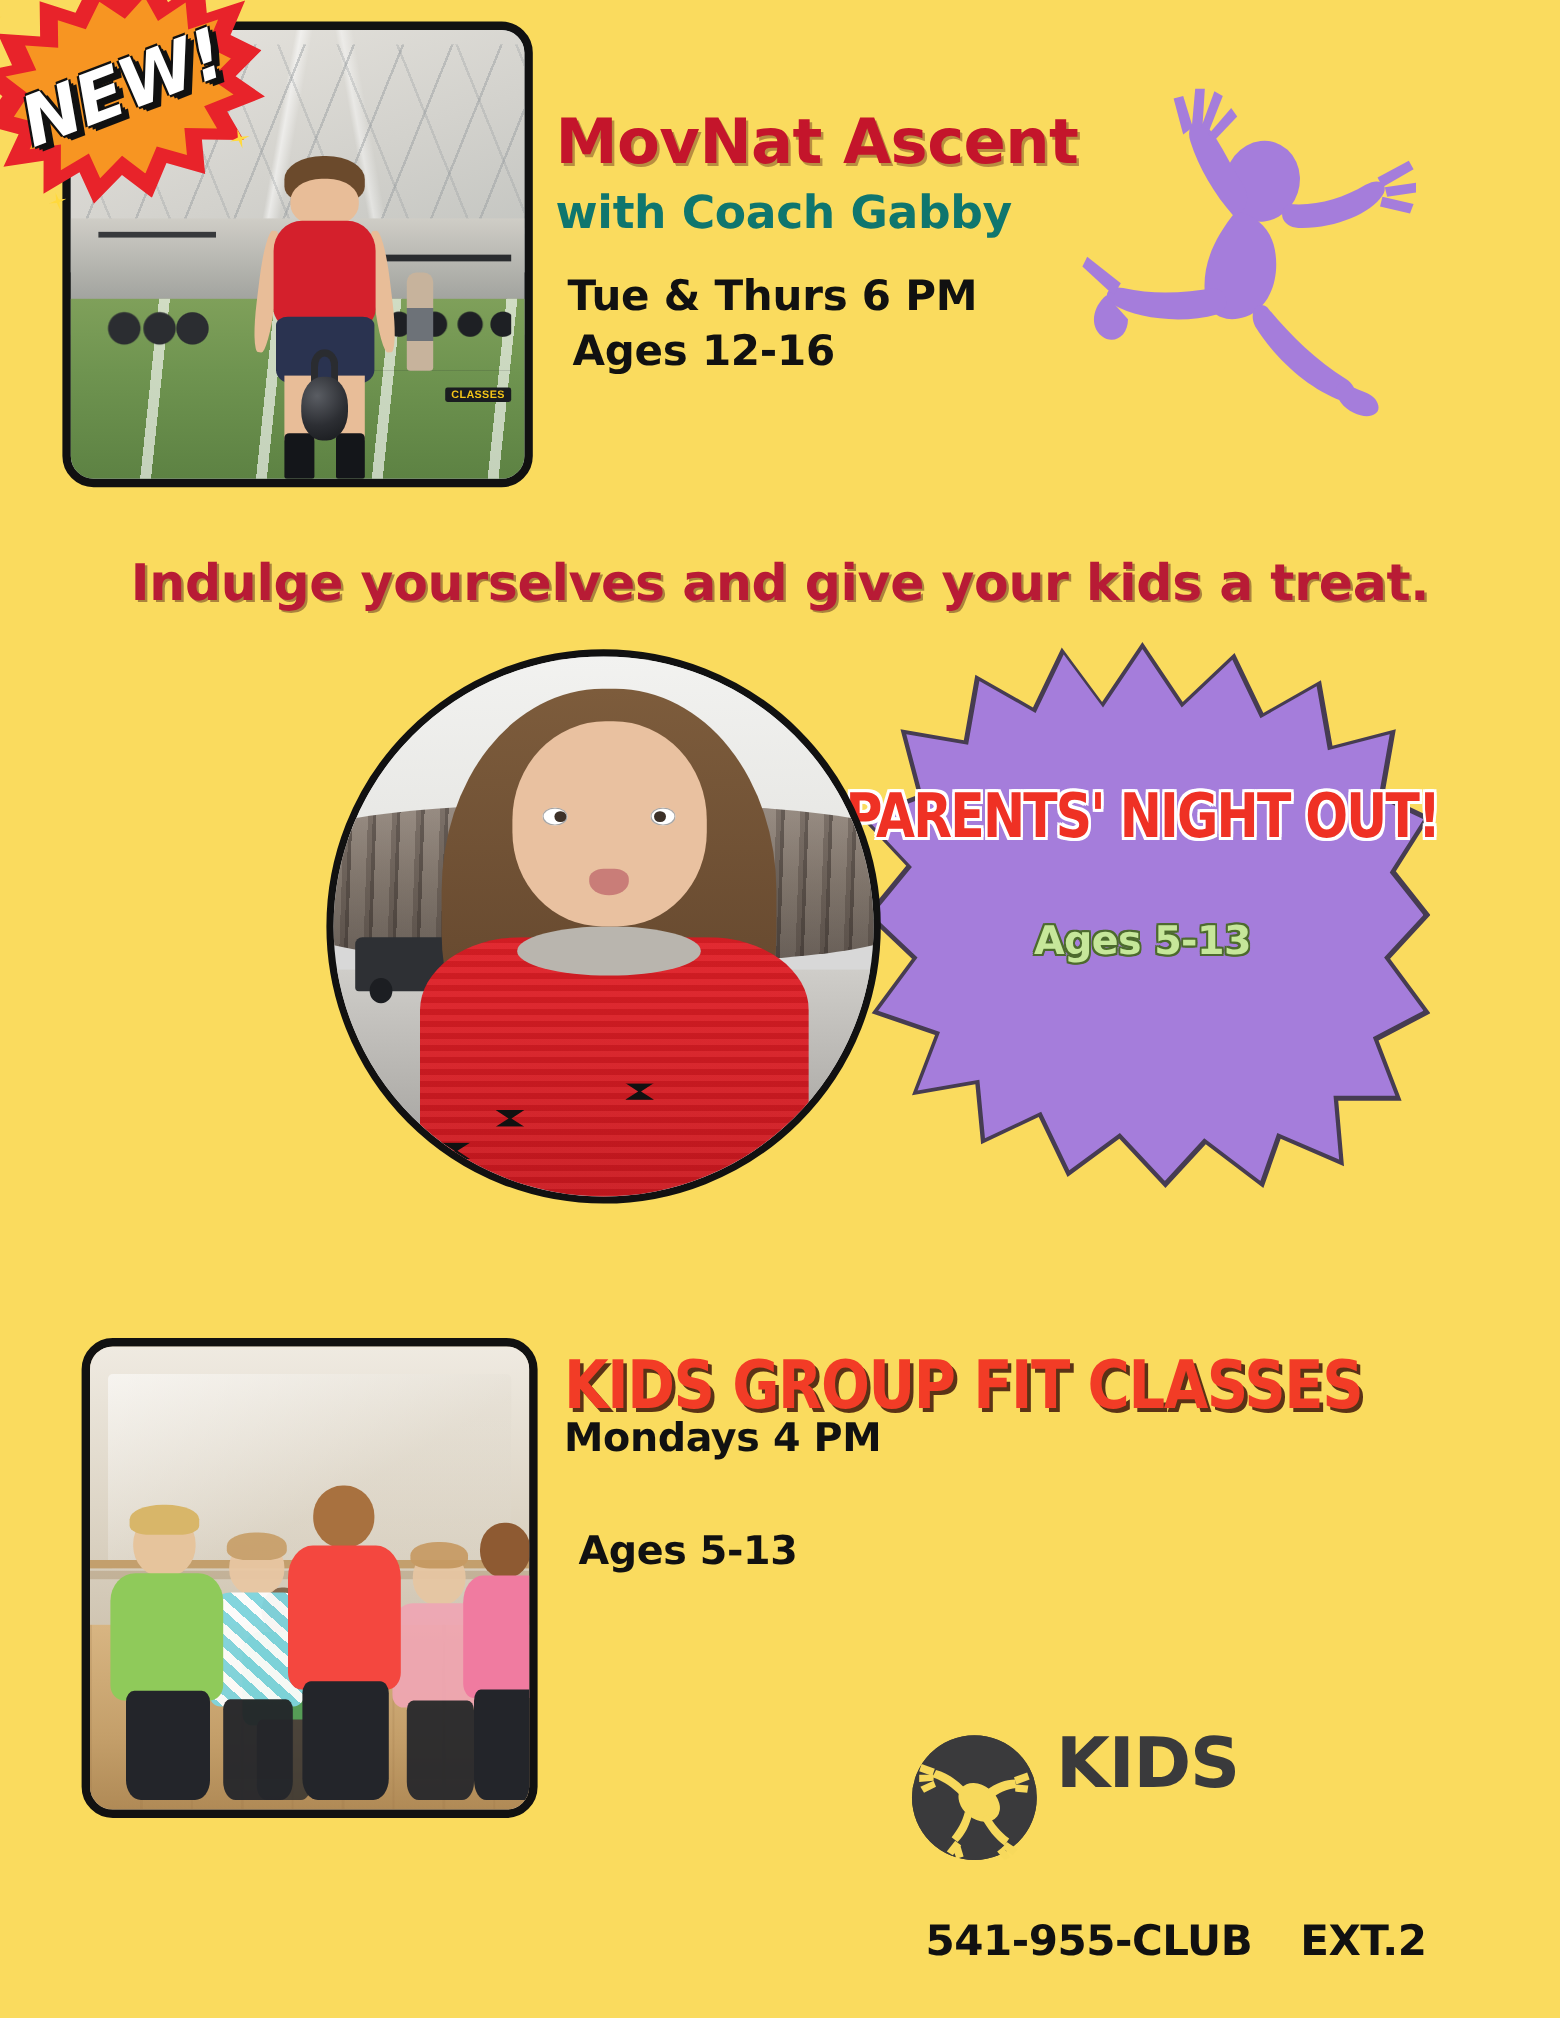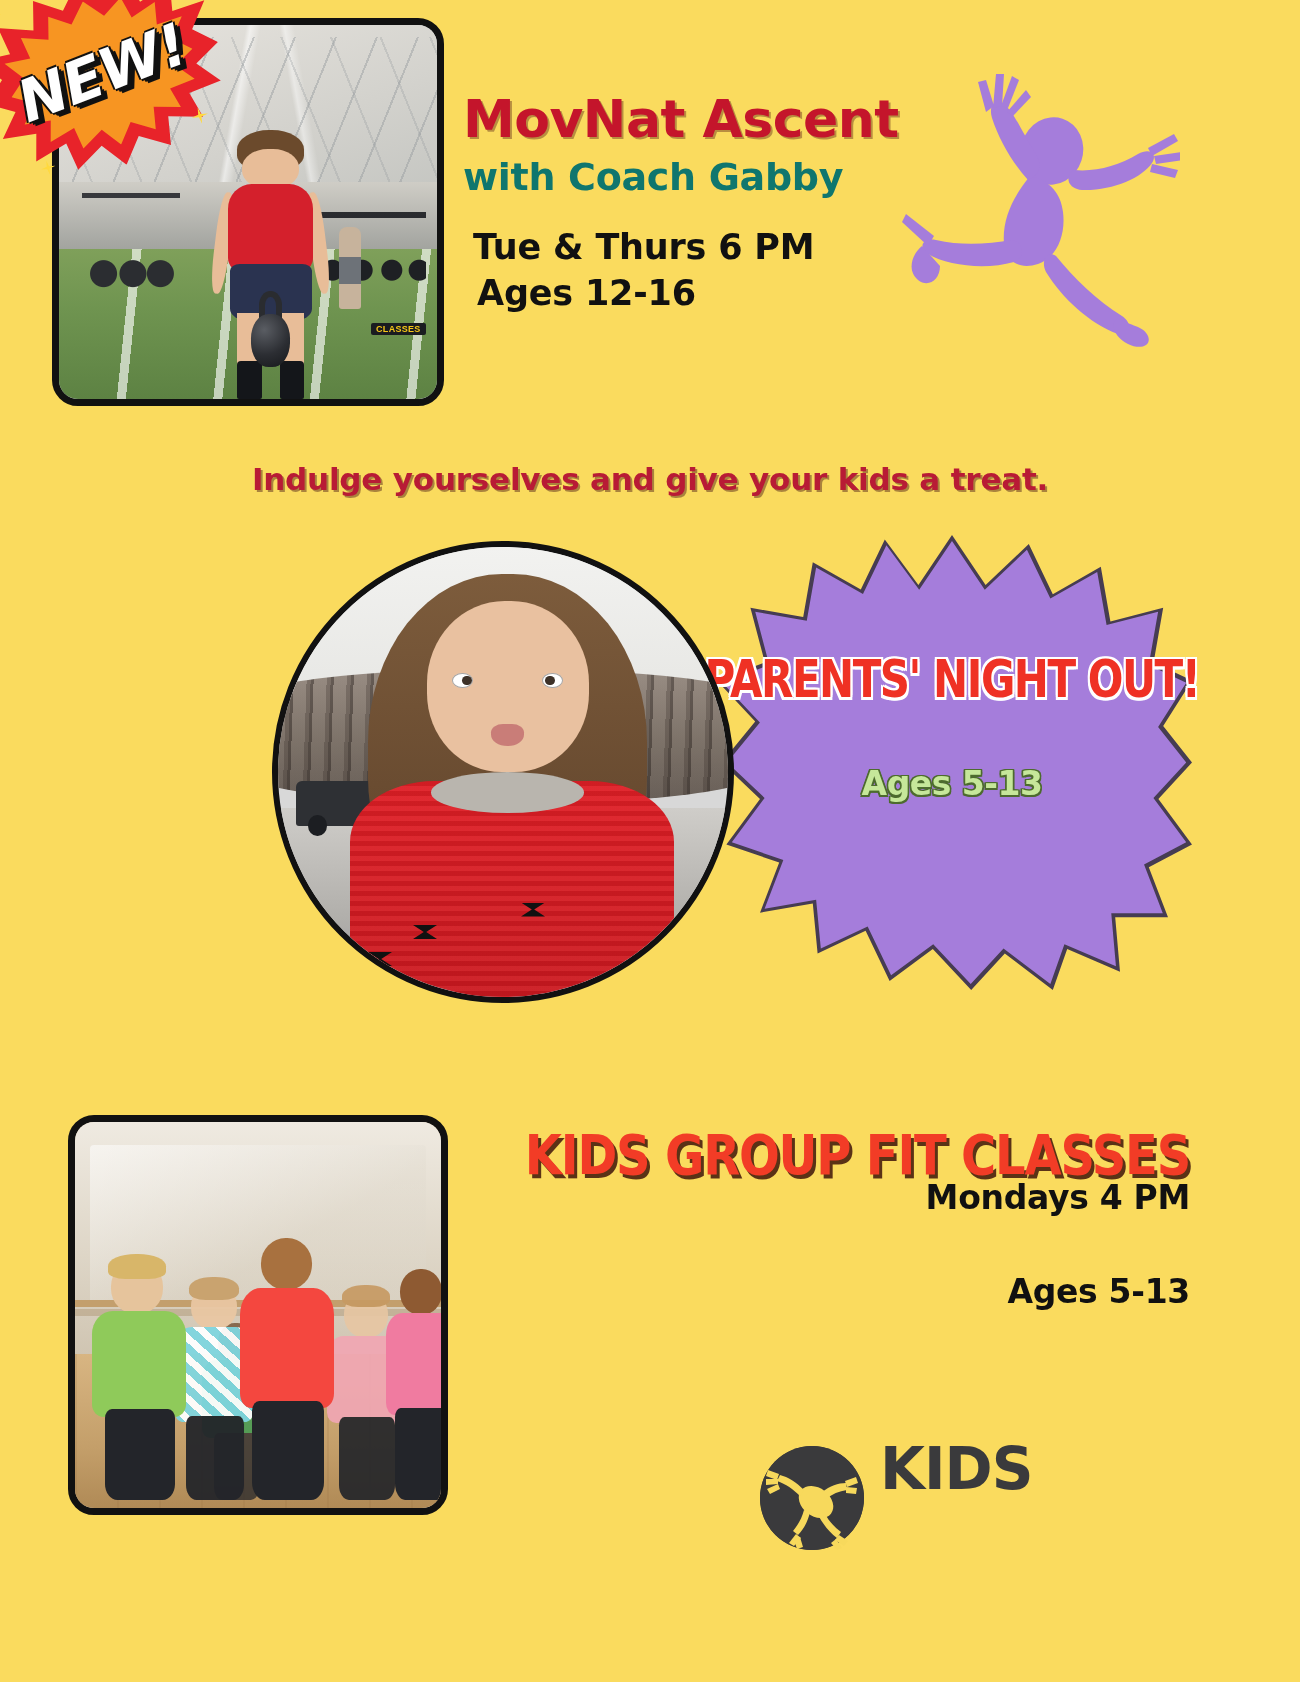--- a/index.html
+++ b/index.html
@@ -245,21 +245,21 @@
   }
 
   
 
   .tagline {
     position: absolute;
     left: 0; right: 0;
     top: 461px;
     text-align: center;
     font-family: "DejaVu Sans", sans-serif;
-    font-size: 31px;
+    font-size: 42px;
     font-weight: bold;
     color: #b81b35;
     letter-spacing: -0.2px;
     text-shadow: 2px 2px 0 rgba(50,0,12,.40);
   }
 
   .kid-circle {
     position: absolute;
     left: 272px;
     top: 541px;
@@ -483,21 +483,20 @@
   .kid-f { left:34%; width:20%; height:46%; opacity:.75; }
   .kid-f .kh { left:26%; top:0; width:48%; height:22%; background:#6e4a2c; }
   .kid-f .kb { left:4%; top:21%; width:92%; height:44%; background:#2f9a4e; }
   .kid-f .kl { left:20%; top:62%; width:62%; height:38%; }
 
   .kids-text {
     position: absolute;
     left: 470px;
     top: 1122px;
     width: 720px;
-    text-align: right;
   }
   .kgf-title {
     font-family: "DejaVu Sans", sans-serif;
     font-size: 48px;
     font-weight: bold;
     color: #f23c26;
     letter-spacing: -1.2px;
     transform: scaleY(1.16);
     transform-origin: left top;
     white-space: nowrap;
@@ -739,14 +738,18 @@
           <path d="M79 89 L88 95 L84 100 L75 94 Z"></path>
           <path d="M76 93 L82 102 L77 104 L71 97 Z"></path>
         </g>
       </svg>
     </div>
     <div class="logo-words">
       <div class="logo-kids">KIDS</div>
     </div>
   </div>
 
+  <div class="phone-row">
+    <span>541-955-CLUB</span>
+    <span>EXT.2</span>
+  </div>
 
 </div>
 
 </body></html>

